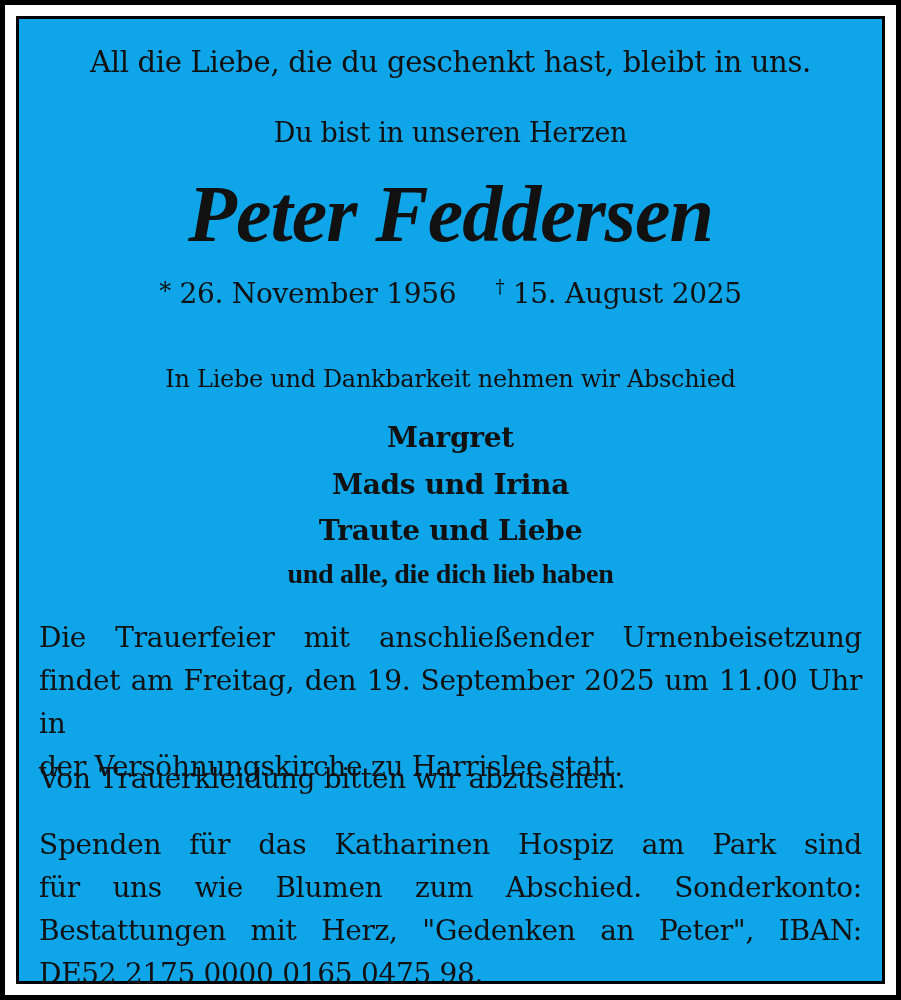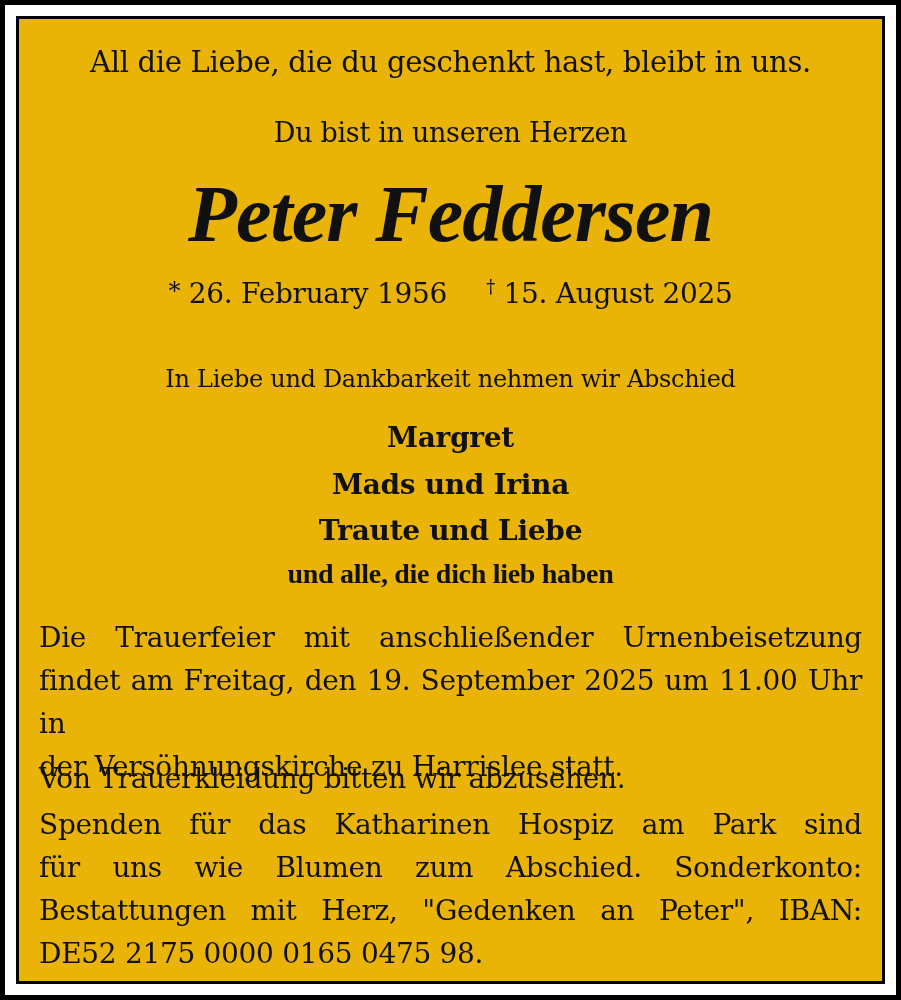--- a/index.html
+++ b/index.html
@@ -3,21 +3,21 @@
 <meta charset="utf-8">
 <style>
   html, body { margin: 0; padding: 0; background: #ffffff; }
   body { width: 901px; height: 1000px; position: relative; overflow: hidden; }
   .outer-frame {
     position: absolute; left: 0; top: 0; width: 901px; height: 1000px;
     box-sizing: border-box; border: 5px solid #000; background: #fff;
   }
   .inner-frame {
     position: absolute; left: 11px; top: 11px; right: 11px; bottom: 11px;
-    box-sizing: border-box; border: 3px solid #000; background: #eab308;
+    box-sizing: border-box; border: 3px solid #000; background: #0ea5e9;
   }
   .content {
     position: absolute; left: 0; top: 0; right: 0; bottom: 0;
     font-family: "DejaVu Serif", "Liberation Serif", serif;
     color: #111;
   }
   .line { position: absolute; left: 0; right: 0; text-align: center; white-space: nowrap; }
   .motto { top: 26px; font-size: 29px; letter-spacing: -0.3px; }
   .subtitle { top: 98px; font-size: 27px; letter-spacing: -0.3px; }
   .name { top: 150px; font-size: 80px; font-style: italic; font-weight: bold; letter-spacing: -1px; font-family: "Liberation Serif", serif; }
@@ -31,36 +31,36 @@
   .m2 { top: 440px; }
   .m3 { top: 486px; }
   .m4 { top: 530px; font-family: Liberation Serif, serif; }
   .para {
     position: absolute; left: 20px; right: 20px;
     font-size: 28px; line-height: 43px; text-align: justify; text-align-last: left;
     letter-spacing: -0.3px;
   }
   .p1 { top: 597px; }
   .p2 { top: 738px; }
-  .p3 { top: 784px; }
+  .p3 { top: 804px; }
   .para .ln { display: block; text-align: justify; text-align-last: justify; }
   .para .ln.last { text-align-last: left; }
 </style>
 </head>
 <body>
 
 <div class="outer-frame">
   <div class="inner-frame">
     <div class="content">
       <div class="line motto">All die Liebe, die du geschenkt hast, bleibt in uns.</div>
       <div class="line name">Peter Feddersen</div>
       <div class="line subtitle">Du bist in unseren Herzen</div>
       <div class="line dates">
         <span class="sym">*</span>
-        <span>26. February 1956</span>
+        <span>26. November 1956</span>
         <span class="gap"></span>
         <span class="dagger">†</span>
         <span>15. August 2025</span>
       </div>
       <div class="line farewell">In Liebe und Dankbarkeit nehmen wir Abschied</div>
       <div class="line mourner m1">Margret</div>
       <div class="line mourner m2">Mads und Irina</div>
       <div class="line mourner m3">Traute und Liebe</div>
       <div class="line mourner m4">und alle, die dich lieb haben</div>
 

